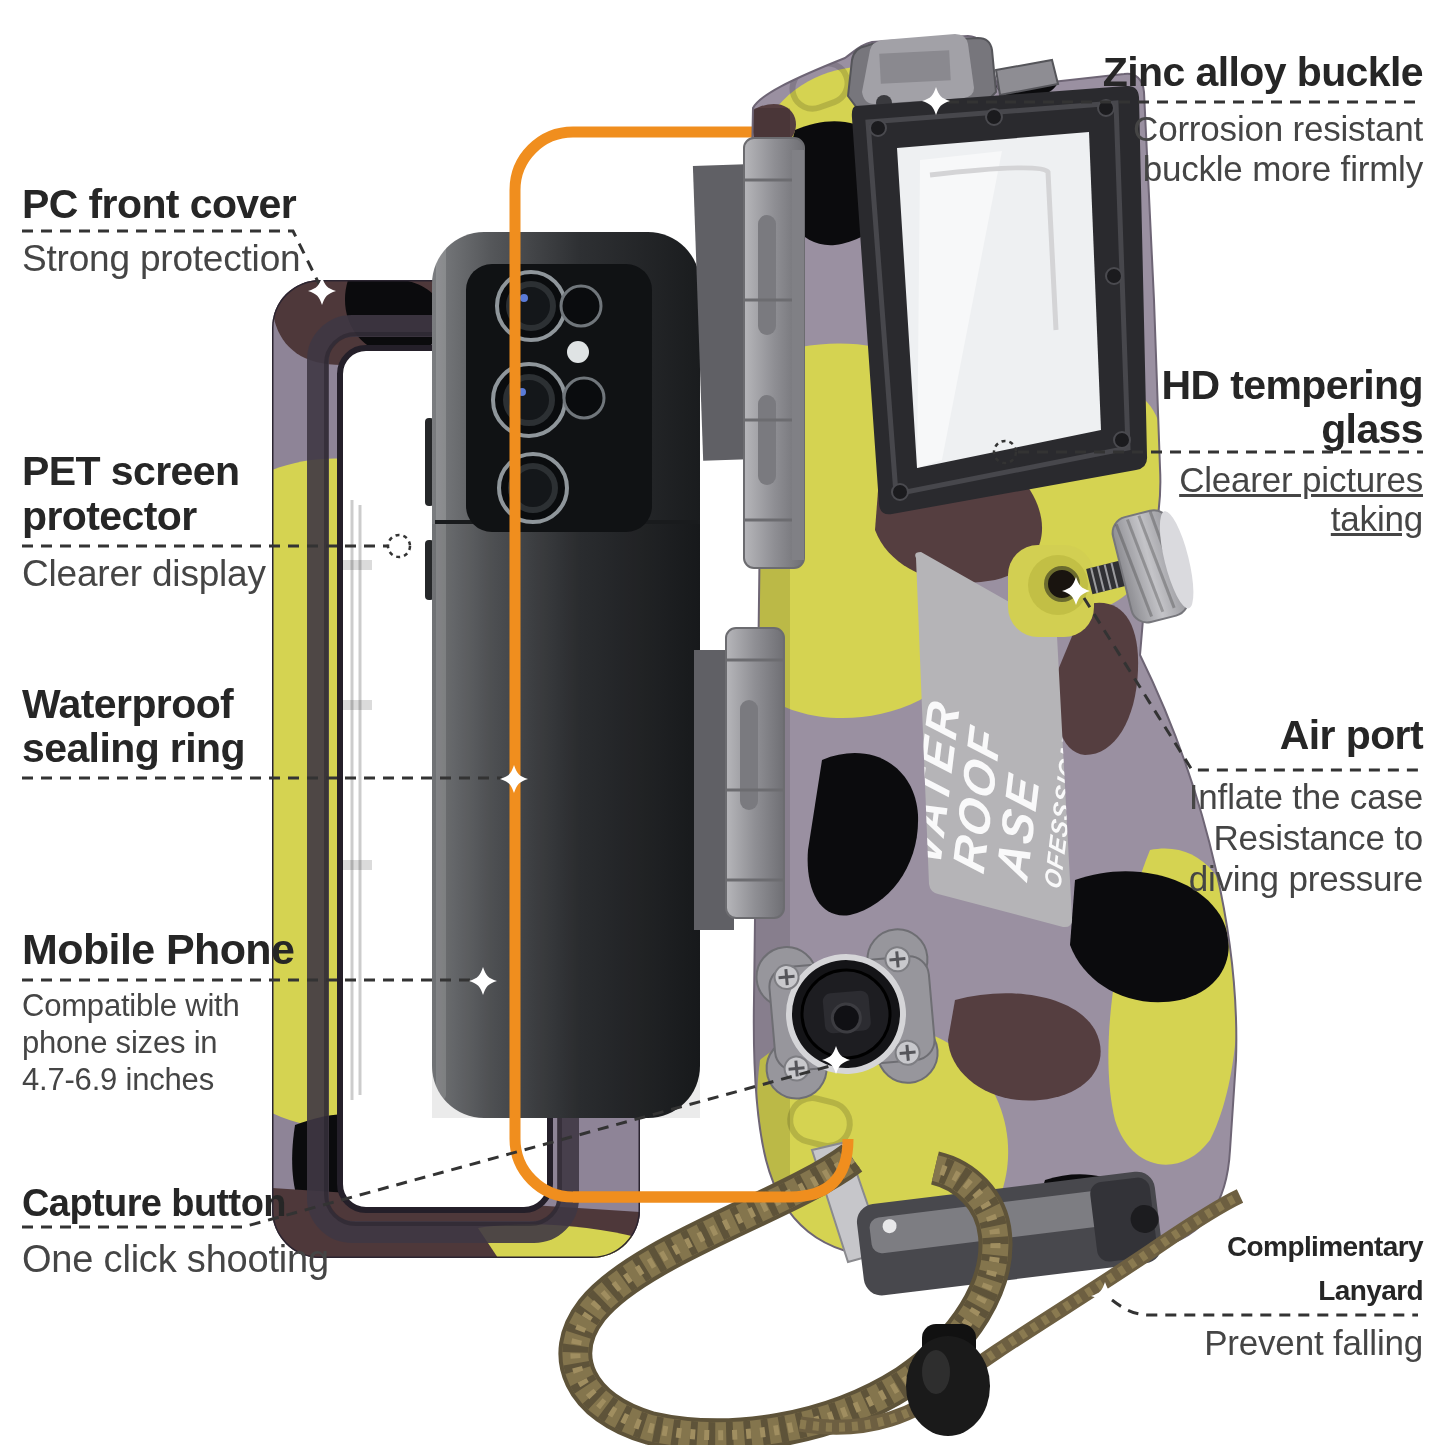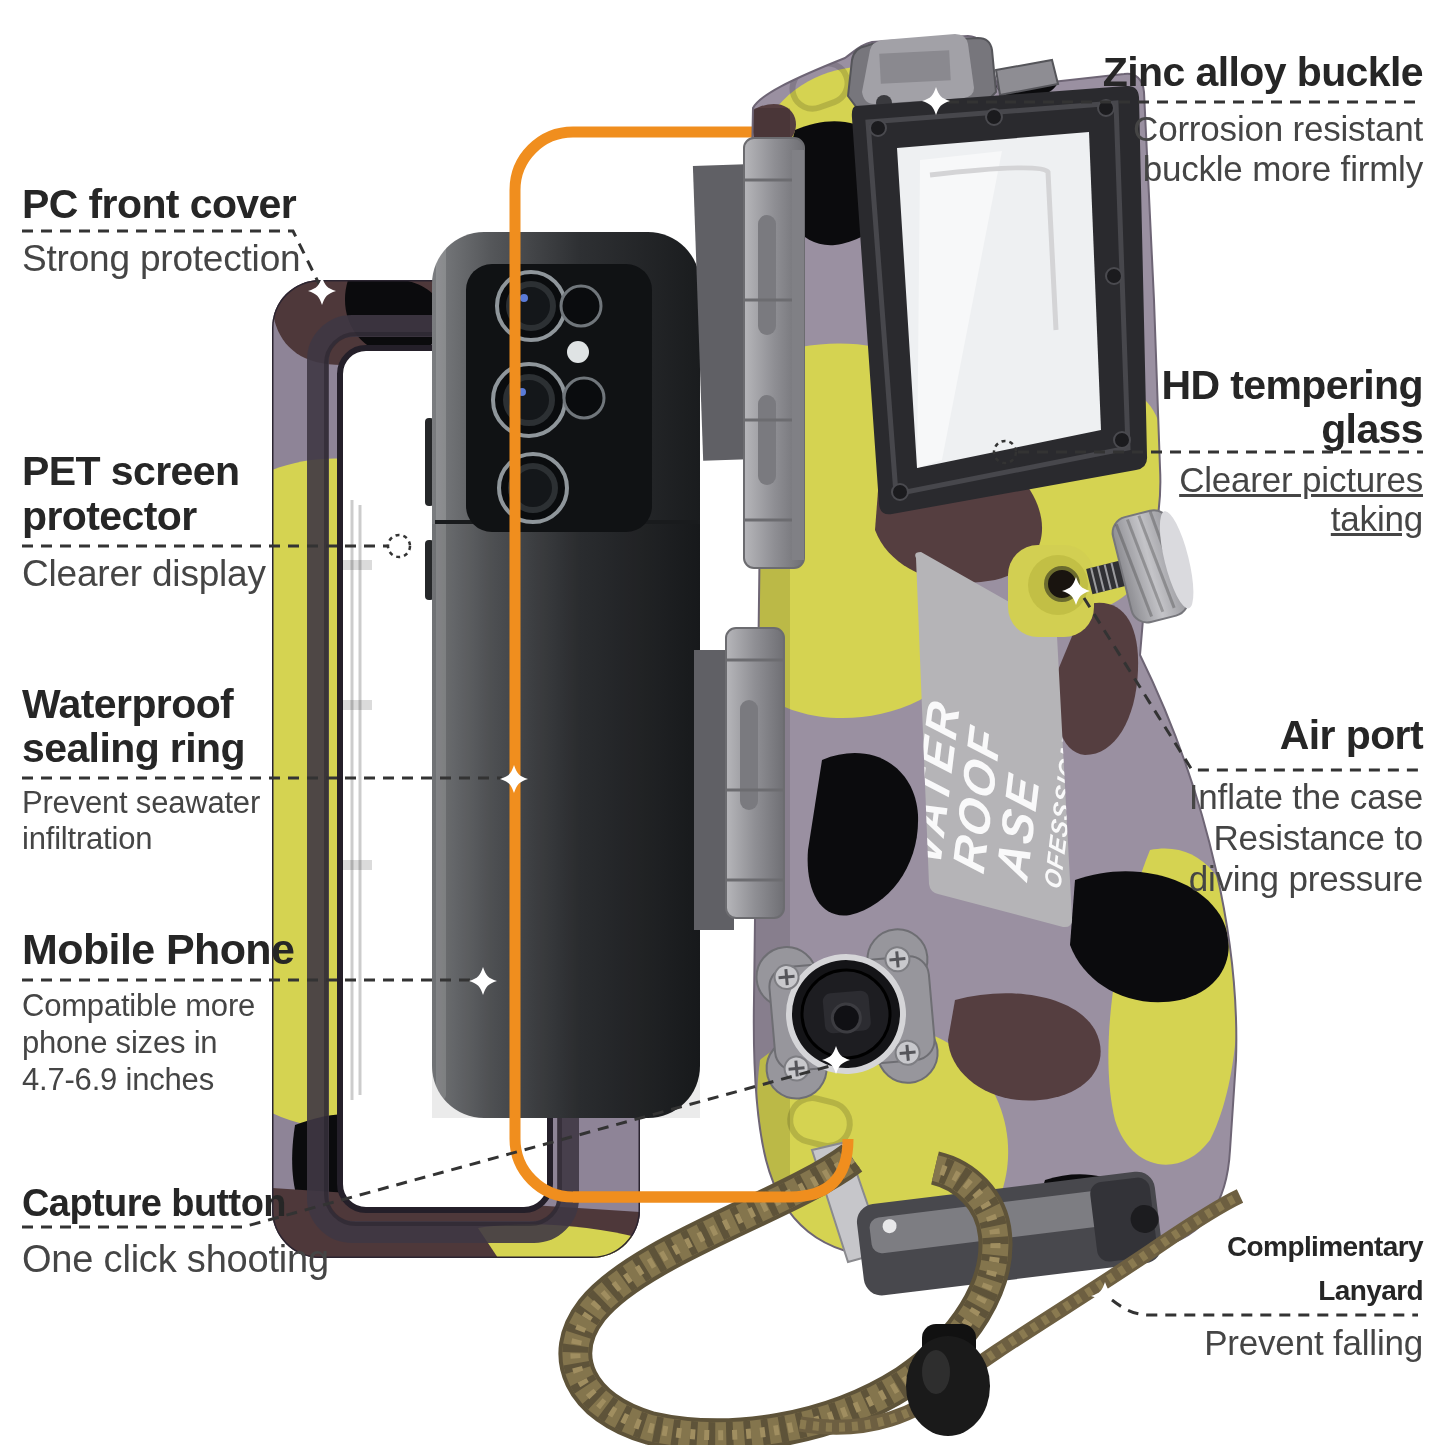--- a/index.html
+++ b/index.html
@@ -305,28 +305,24 @@
   <div class="lab t" style="left:22px;top:449px;font-size:41px;line-height:45px;">
     <div>PET screen</div>
     <div>protector</div>
   </div>
   <div class="lab s" style="left:22px;top:553px;font-size:37px;">Clearer display</div>
 
   <div class="lab t" style="left:22px;top:682px;font-size:41px;line-height:44px;">
     <div>Waterproof</div>
     <div>sealing ring</div>
   </div>
-  <div class="lab s" style="left:22px;top:785px;font-size:31px;line-height:36px;">
-    <div>Prevent seawater</div>
-    <div>infiltration</div>
-  </div>
 
   <div class="lab t" style="left:22px;top:925px;font-size:43px;text-align:center;">Mobile Phone</div>
   <div class="lab s" style="left:22px;top:987px;font-size:31px;line-height:37px;">
-    <div>Compatible more</div>
+    <div>Compatible with</div>
     <div>phone sizes in</div>
     <div>4.7-6.9 inches</div>
   </div>
 
   <div class="lab t" style="left:22px;top:1182px;font-size:38px;">Capture button</div>
   <div class="lab s" style="left:22px;top:1238px;font-size:38px;">One click shooting</div>
 
   <div class="lab t right" style="right:22px;top:49px;font-size:41px;">Zinc alloy buckle</div>
   <div class="lab s right" style="right:22px;top:109px;font-size:35px;line-height:40px;">
     <div>Corrosion resistant</div>

